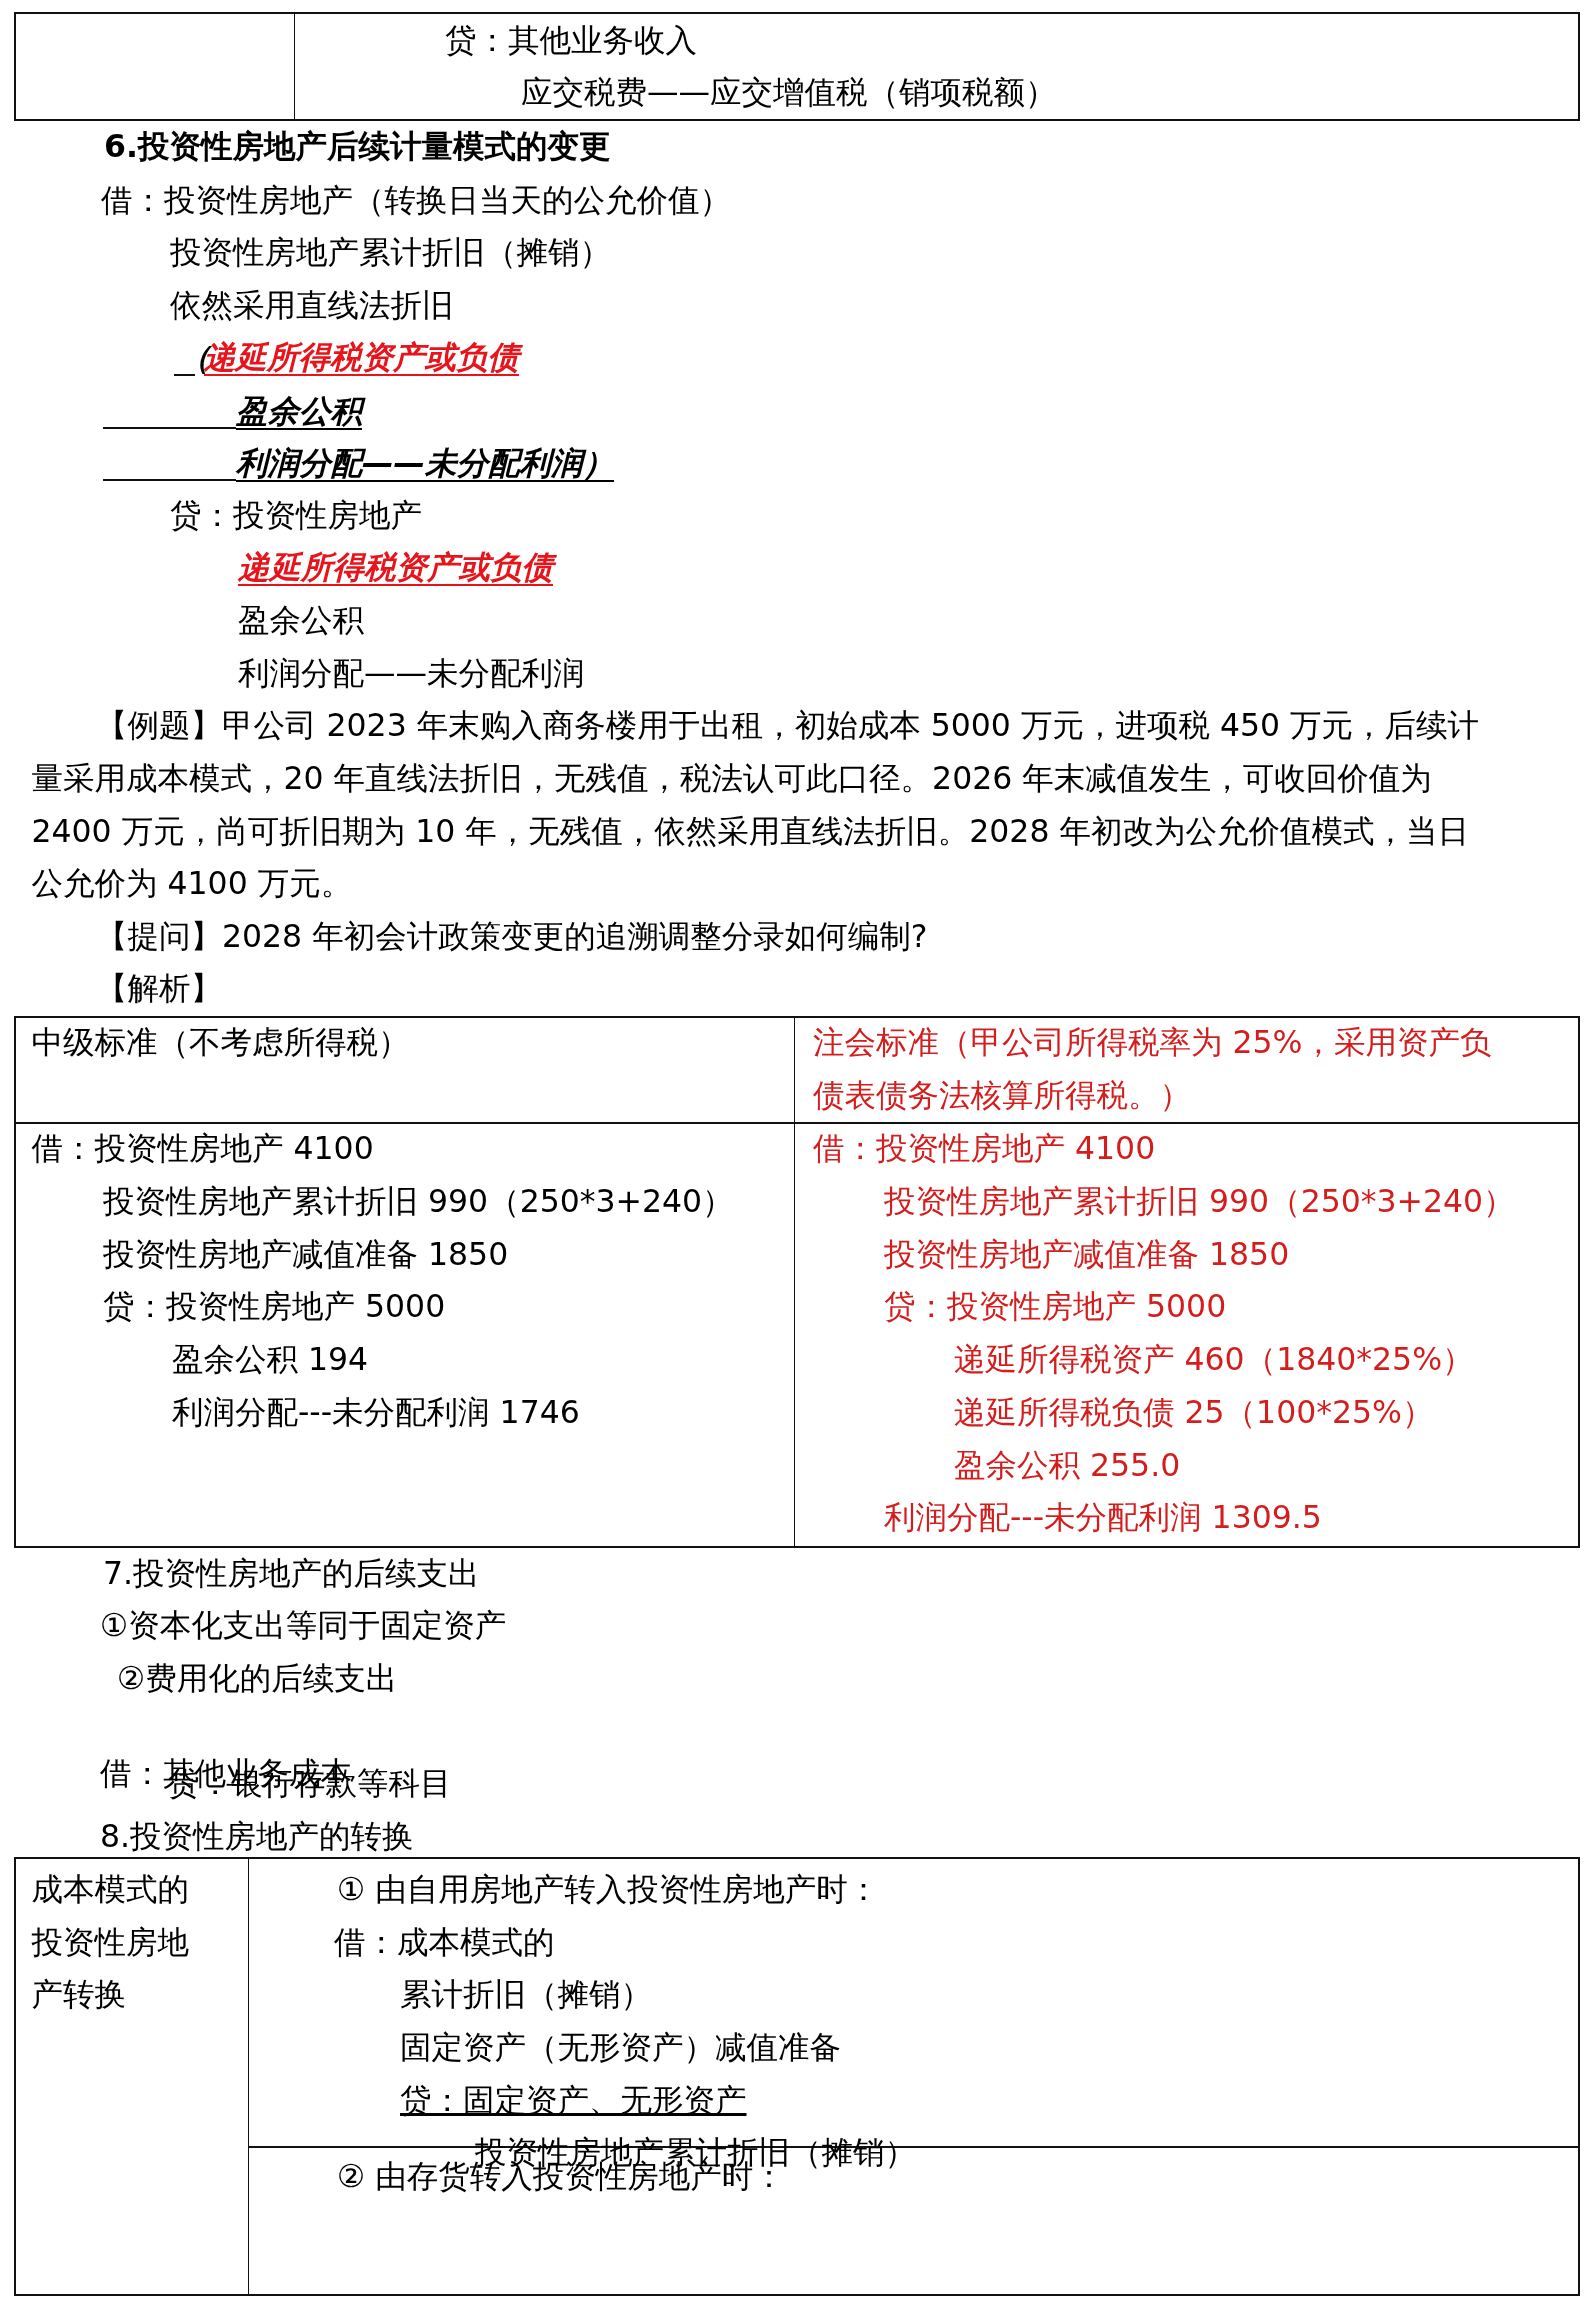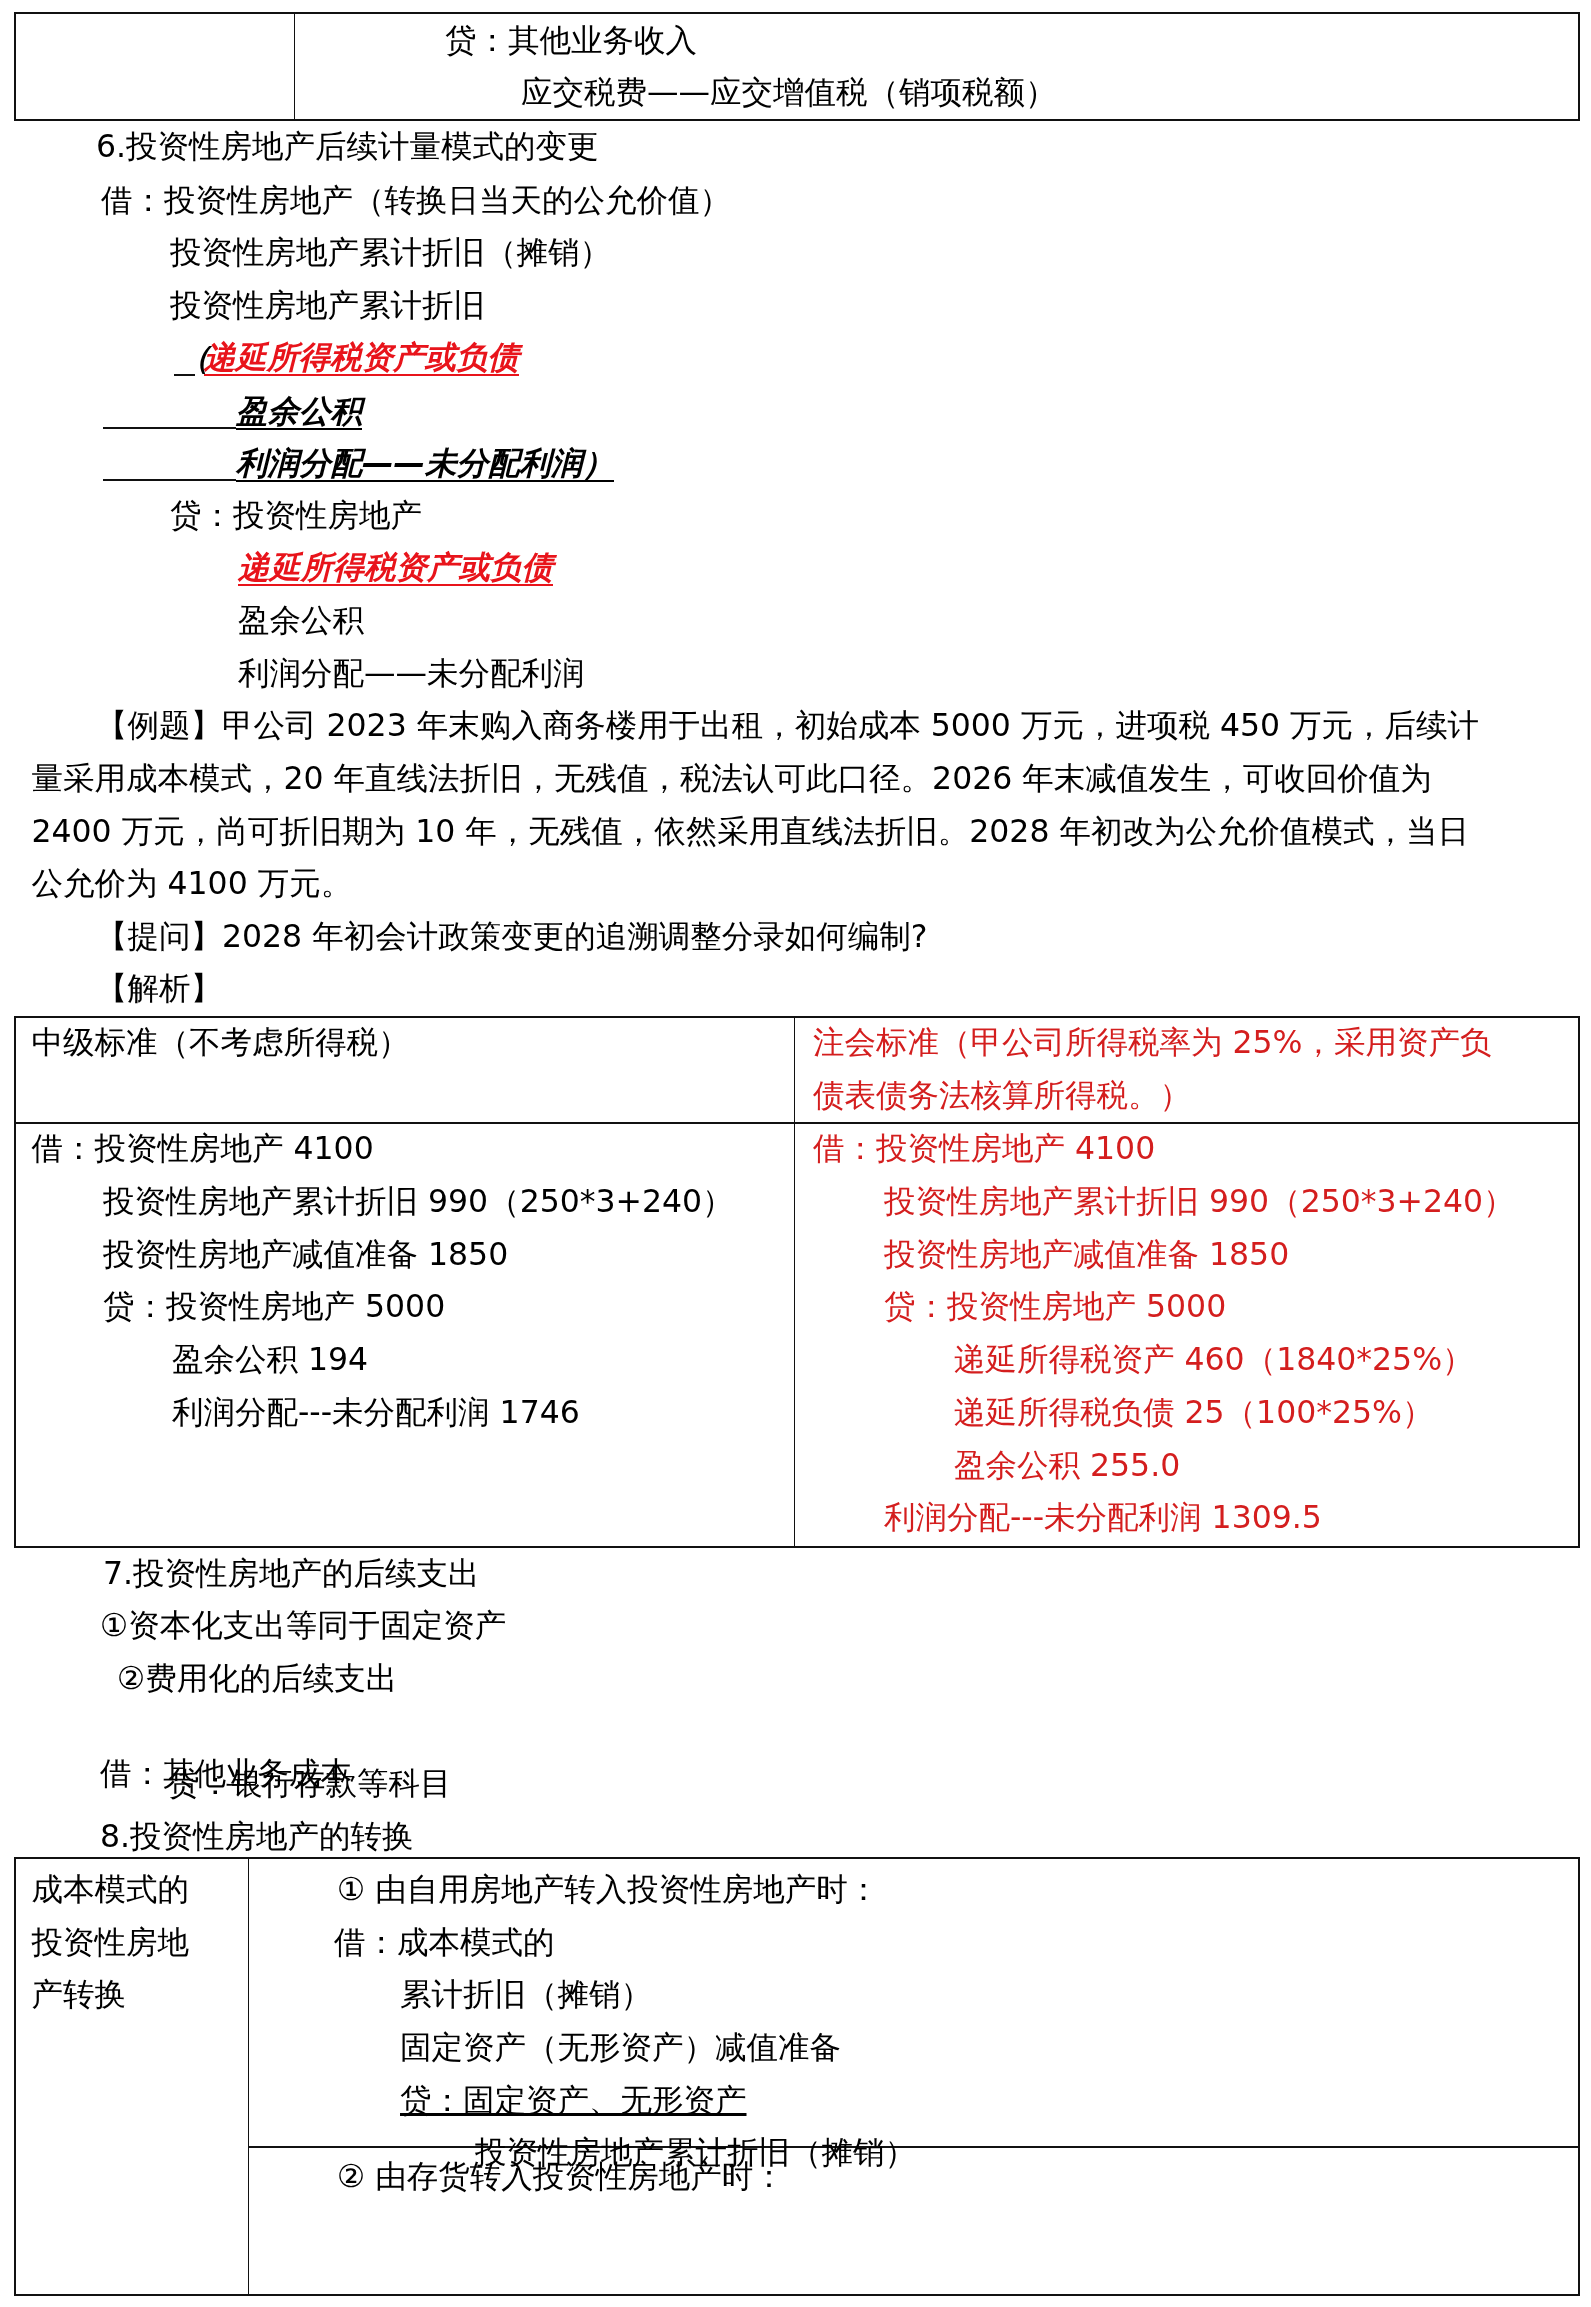--- a/index.html
+++ b/index.html
@@ -19,24 +19,24 @@
   .uline { position:absolute; height:2.1px; background:#111; }
 </style>
 </head>
 <body>
 
 <div class="box" style="left:13.7px;top:12.3px;width:1566px;height:109px;"></div>
 <div class="vline" style="left:294px;top:12.3px;height:109px;"></div>
 <div class="abs" style="left:445px;top:25px;">贷：其他业务收入</div>
 <div class="abs" style="left:521px;top:77px;">应交税费——应交增值税（销项税额）</div>
 
-<div class="abs" style="left:96px;top:131px;">6.投资性房地产后续计量模式的变更</div>
+<div class="abs" style="left:104px;top:131px;font-weight:bold;">6.投资性房地产后续计量模式的变更</div>
 <div class="abs" style="left:101px;top:185px;">借：投资性房地产（转换日当天的公允价值）</div>
 <div class="abs" style="left:170px;top:237px;">投资性房地产累计折旧（摊销）</div>
-<div class="abs" style="left:170px;top:290px;">投资性房地产累计折旧</div>
+<div class="abs" style="left:170px;top:290px;">依然采用直线法折旧</div>
 
 <div class="uline" style="left:174px;top:374px;width:20.5px;"></div>
 <div class="abs bi" style="left:179px;top:342px;">（</div>
 <div class="abs bi red ul" style="left:204px;top:342px;">递延所得税资产或负债</div>
 
 <div class="uline" style="left:103px;top:427px;width:63px;"></div>
 <div class="abs bi ul" style="left:236px;top:396px;">盈余公积</div>
 <div class="uline" style="left:103px;top:427px;width:133px;"></div>
 
 <div class="uline" style="left:103px;top:479px;width:133px;"></div>

